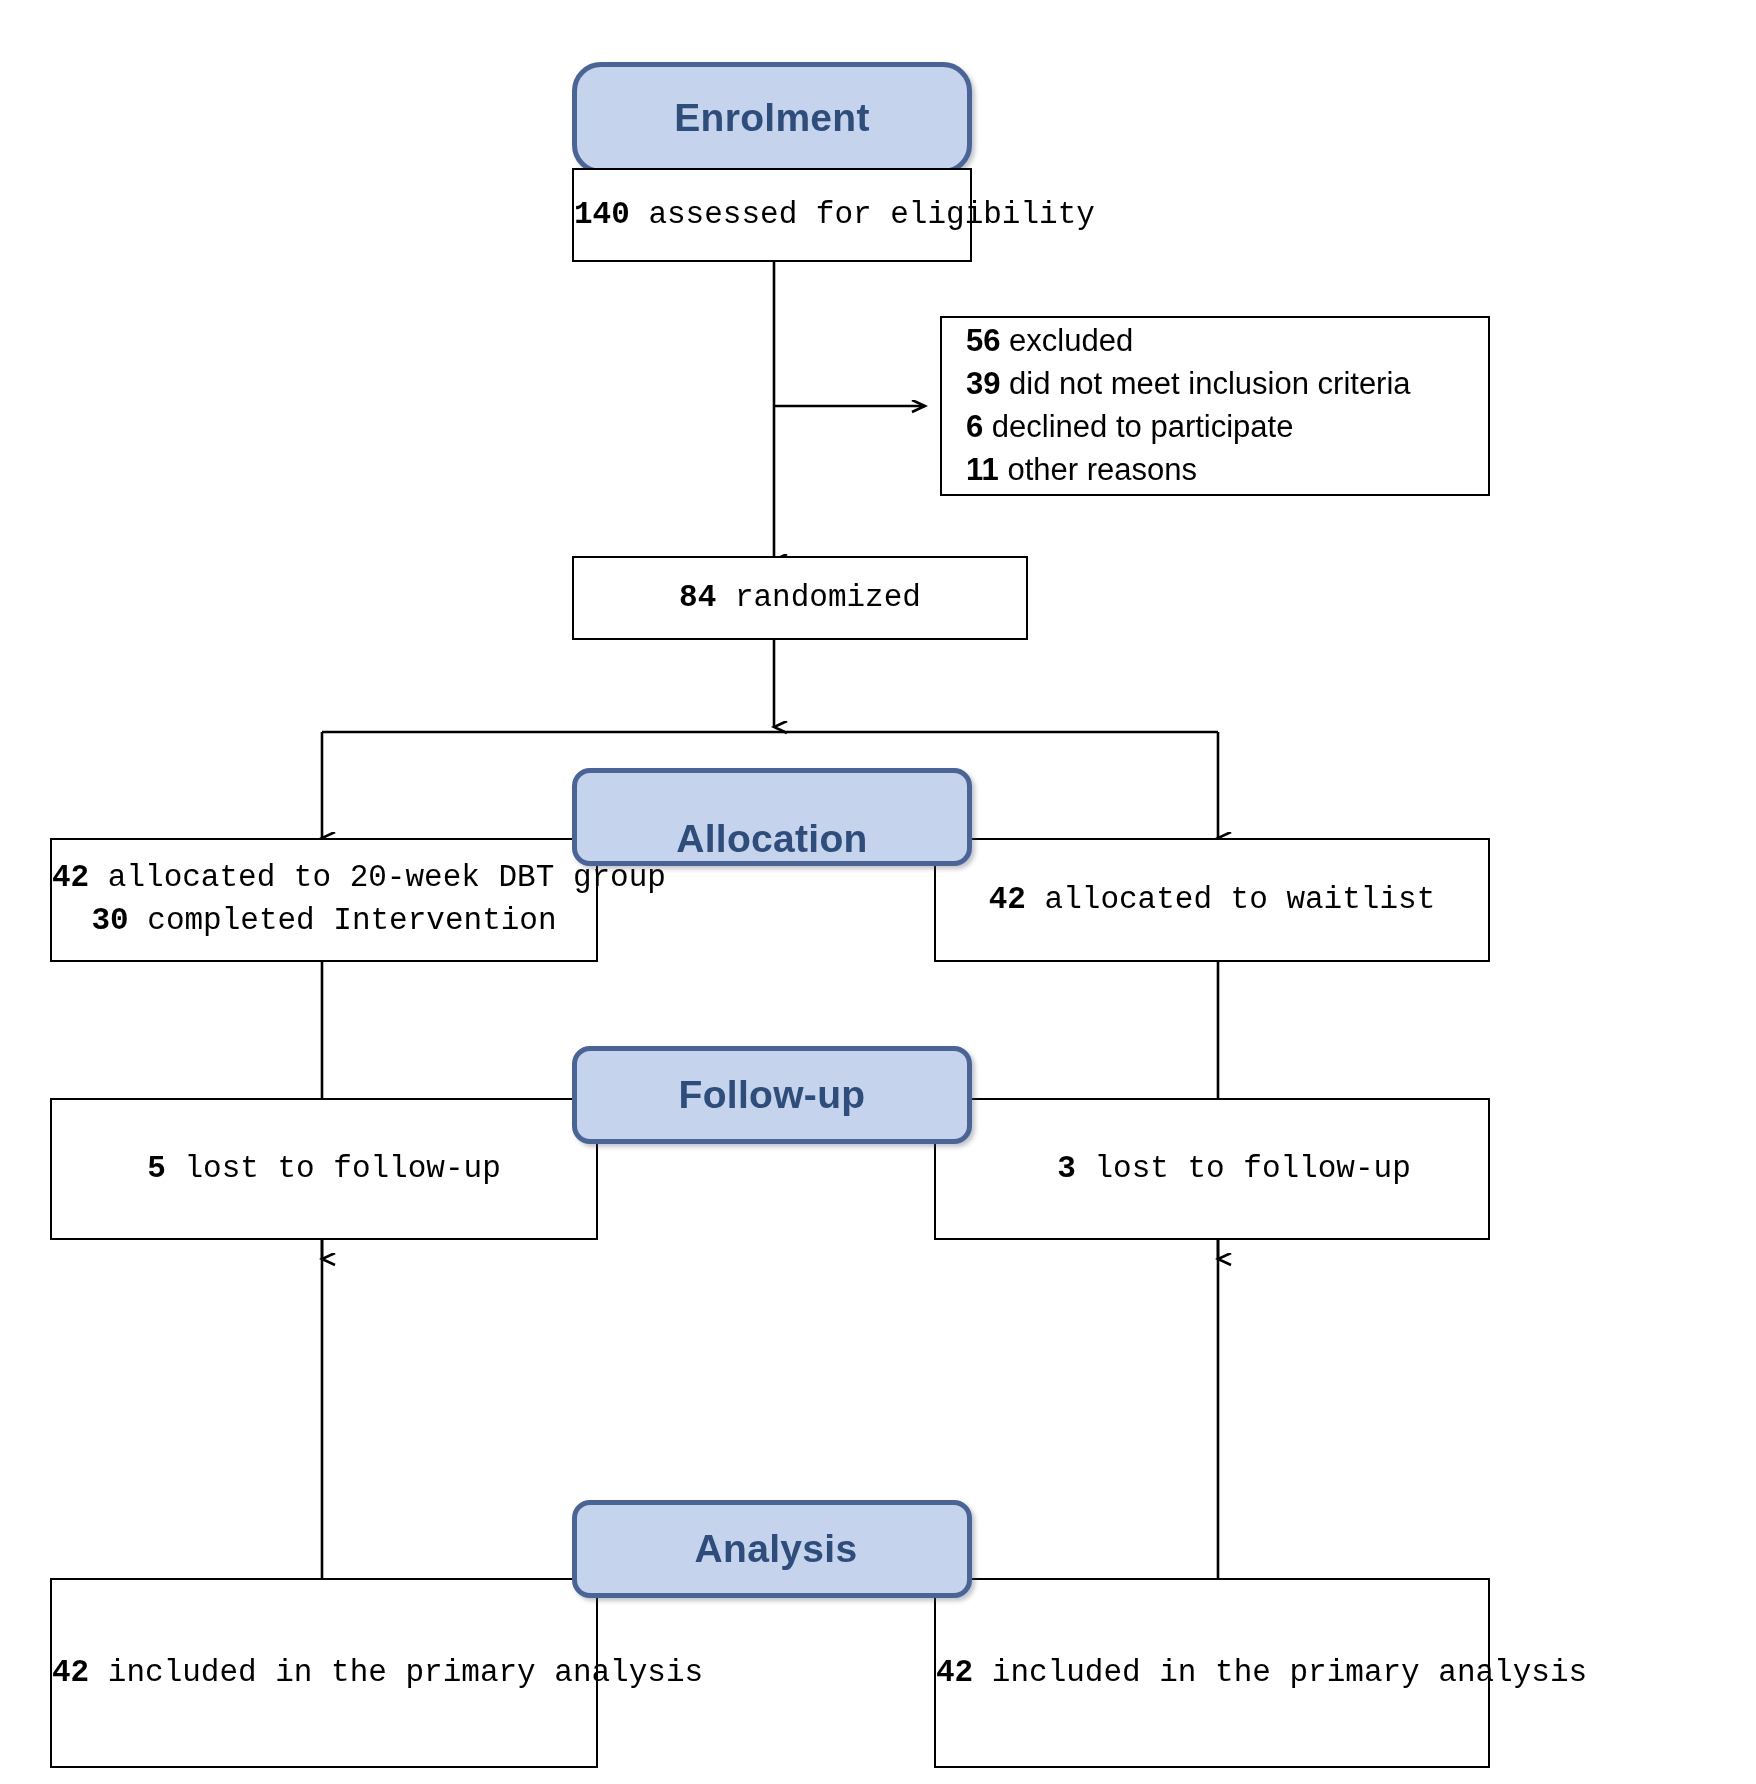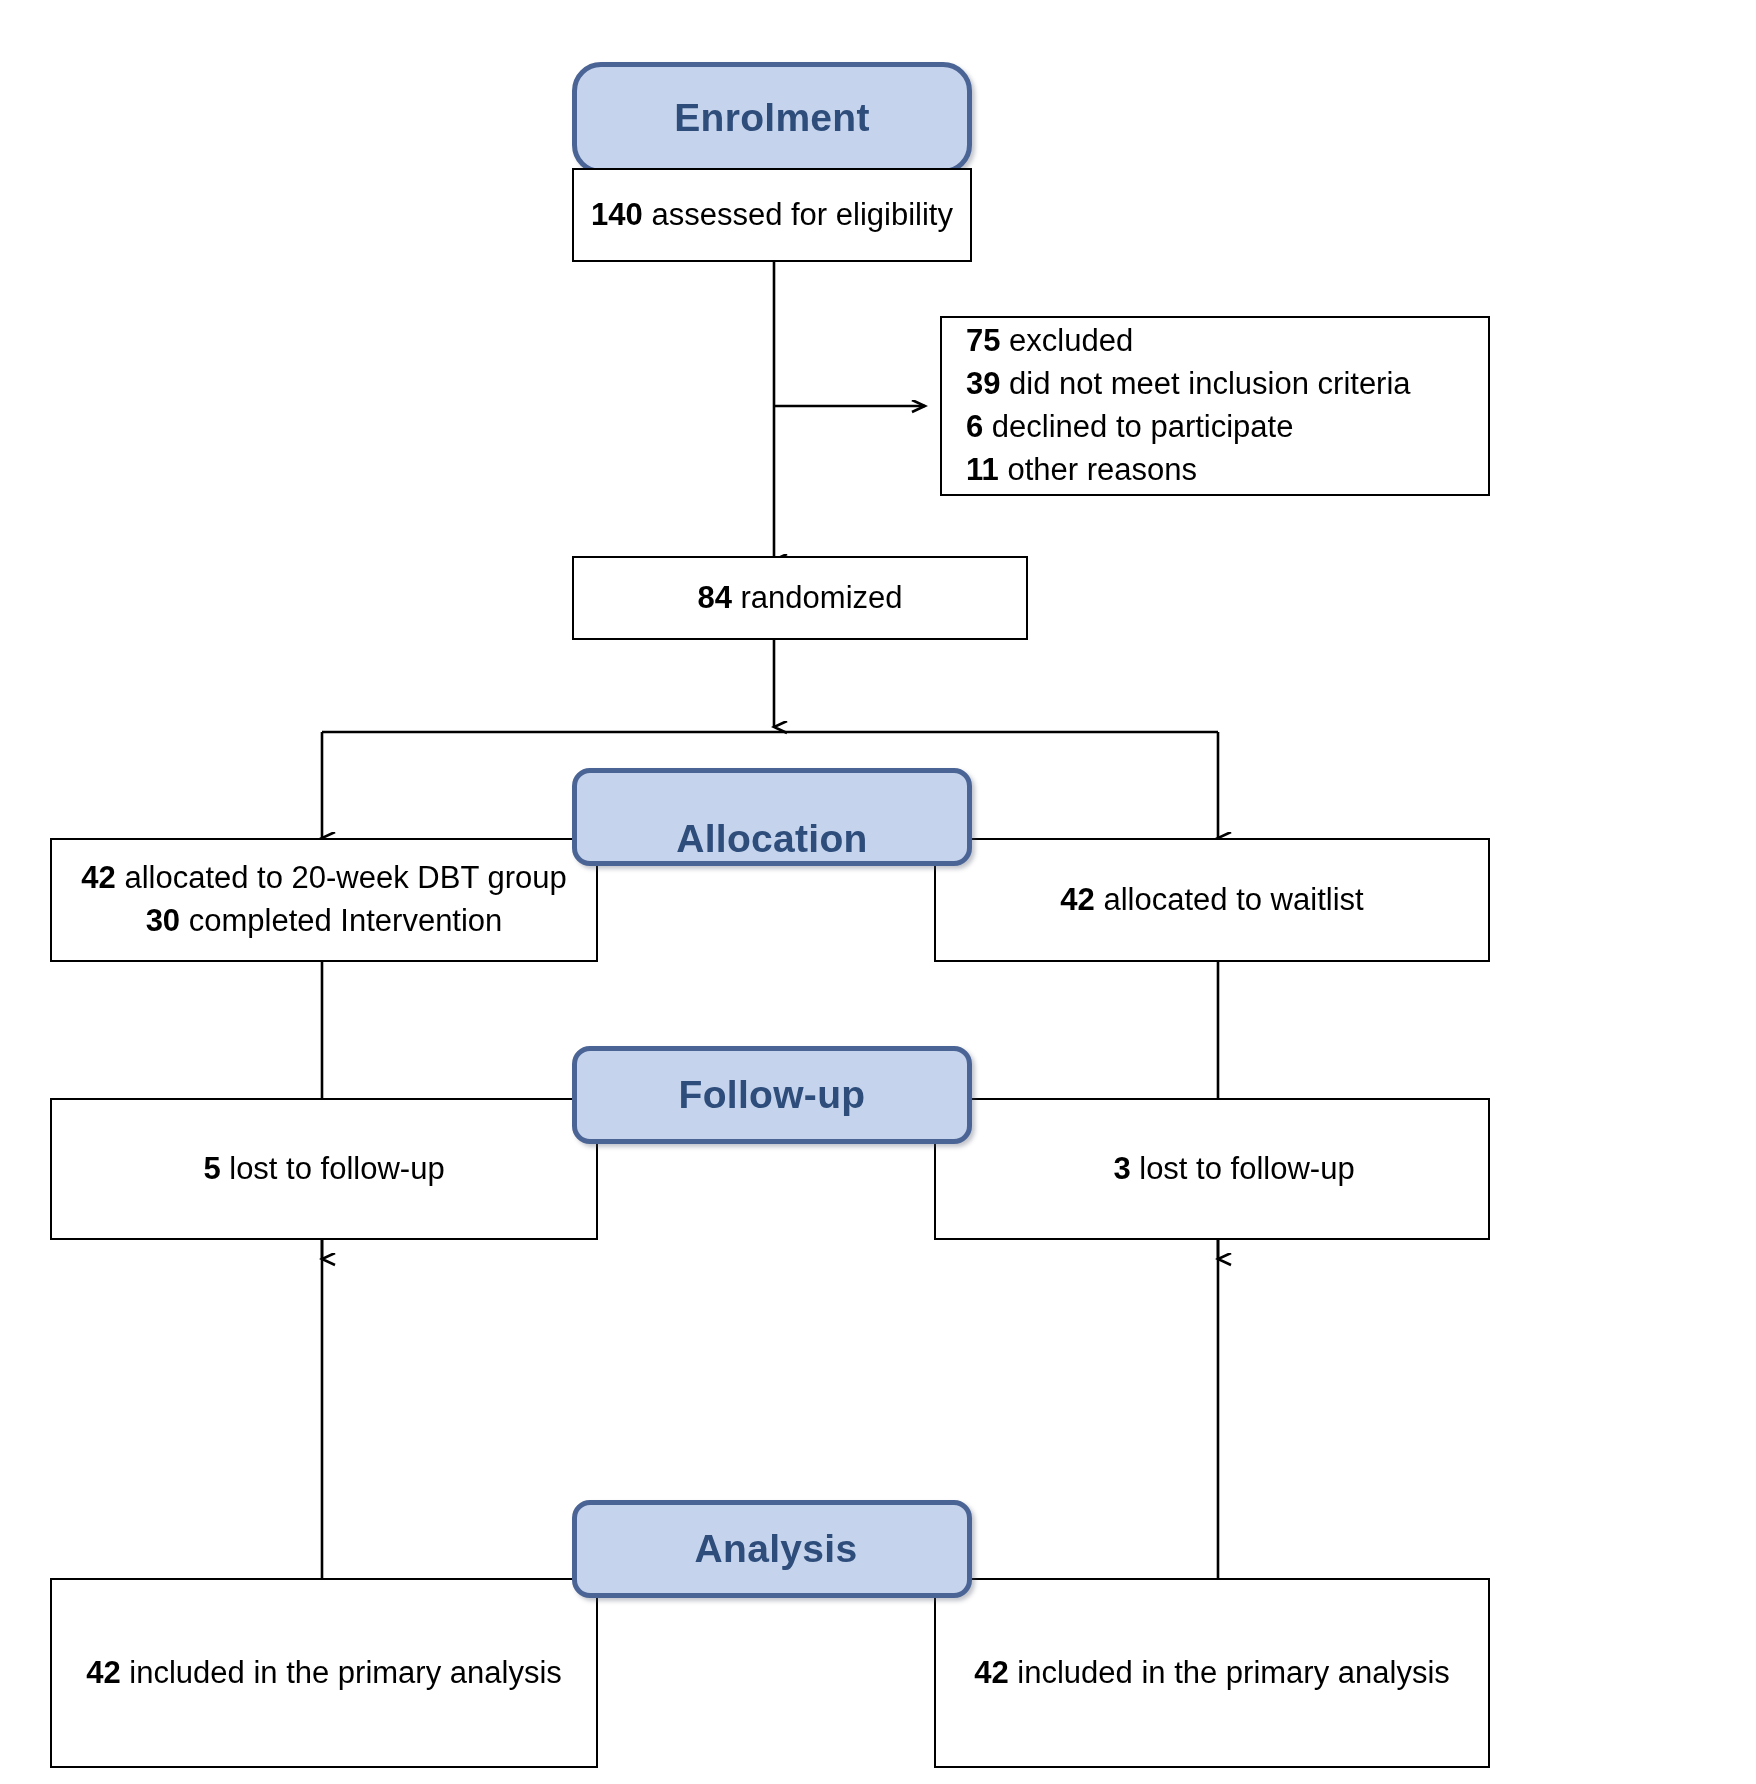--- a/index.html
+++ b/index.html
@@ -33,21 +33,21 @@
     display: flex;
     flex-direction: column;
     justify-content: center;
   }
   .node-box .line {
     font-size: 31px;
     color: #000000;
     line-height: 1.38;
     white-space: nowrap;
   }
-  .node-box.center-text .line { text-align: center; }
+  .node-box.center-text .line { text-align: center; font-family: Liberation Mono, monospace; }
   .node-box.left-text { padding-left: 24px; }
   .node-box.left-text .line { text-align: left; }
   .node-box .num {
     font-weight: bold;
   }
   .stage-banner {
     position: absolute;
     box-sizing: border-box;
     background: #c5d3ec;
     border: 5px solid #4a6495;
@@ -106,21 +106,21 @@
   </div>
 
   <div class="node-box center-text" style="left:572px; top:168px; width:400px; height:94px;">
     <div class="line">
       <span class="num">140</span><span> assessed for eligibility</span>
     </div>
   </div>
 
   <div class="node-box left-text" style="left:940px; top:316px; width:550px; height:180px;">
     <div class="line">
-      <span class="num">75</span><span> excluded</span>
+      <span class="num">56</span><span> excluded</span>
     </div>
     <div class="line">
       <span class="num">39</span><span> did not meet inclusion criteria</span>
     </div>
     <div class="line">
       <span class="num">6</span><span> declined to participate</span>
     </div>
     <div class="line">
       <span class="num">11</span><span> other reasons</span>
     </div>

